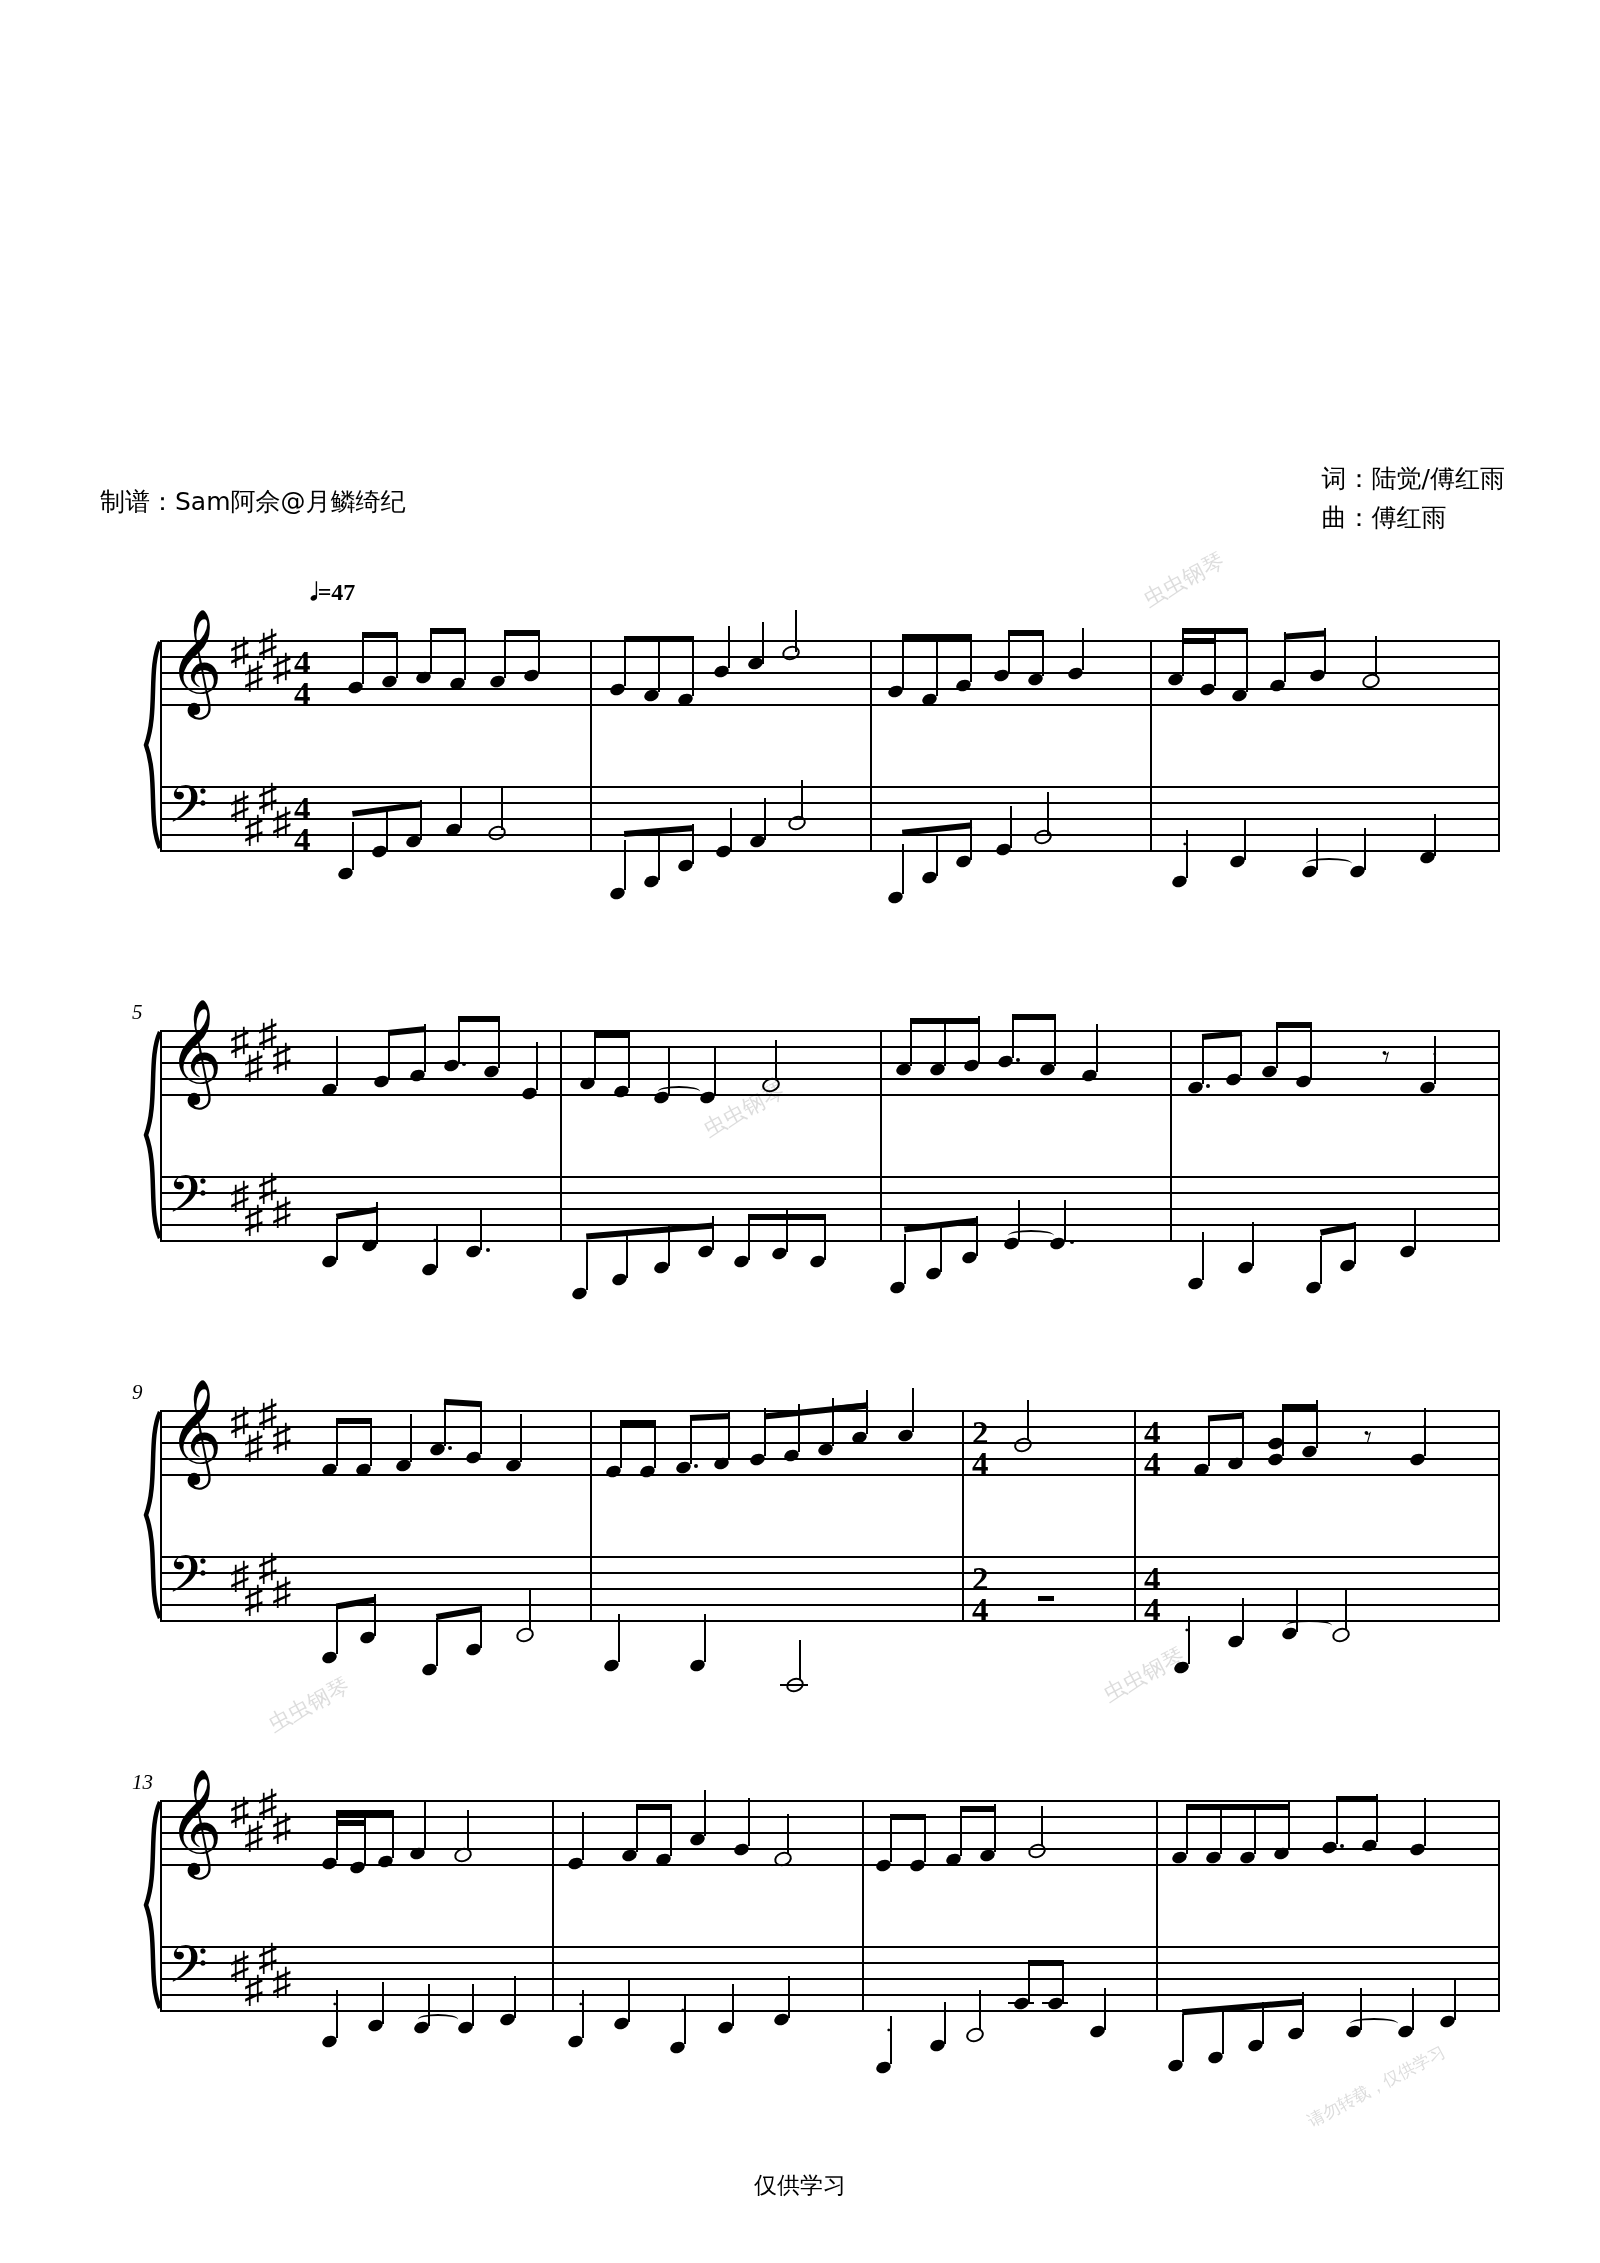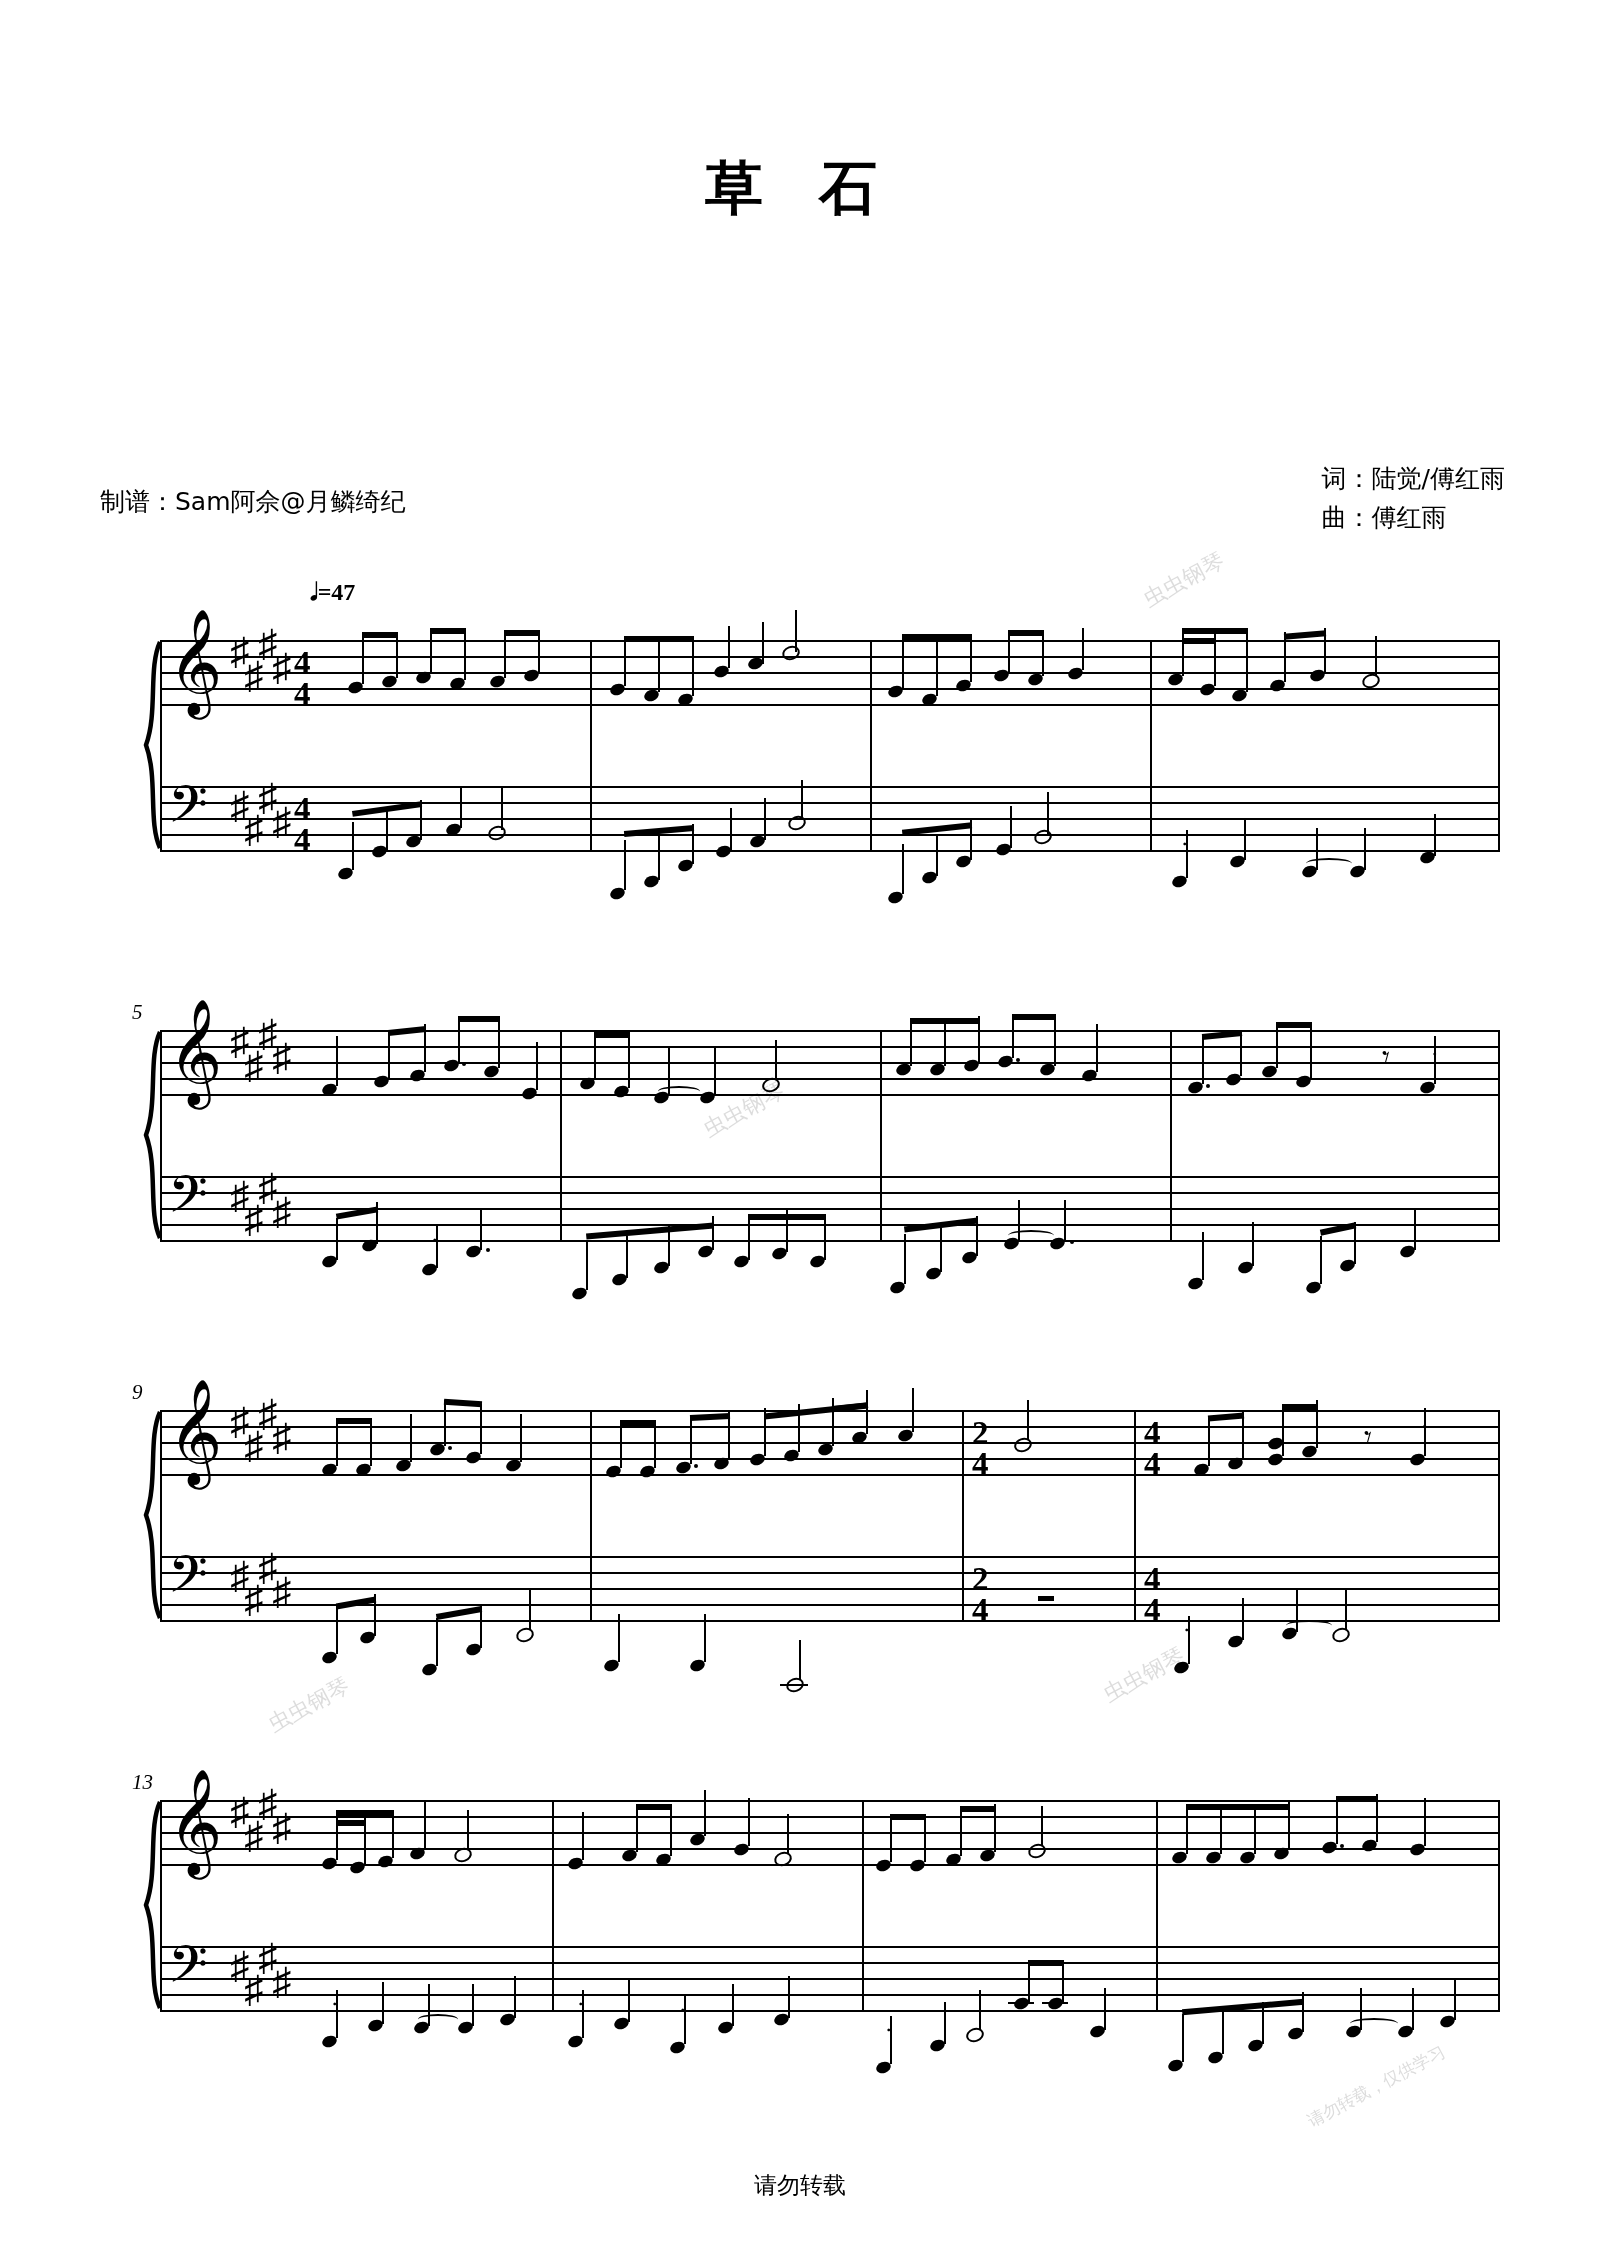--- a/index.html
+++ b/index.html
@@ -117,21 +117,20 @@
     font-size:22px; transform:rotate(-28deg);
     font-family:"DejaVu Sans", sans-serif; white-space:nowrap;
     pointer-events:none;
   }
 </style>
 </head>
 <body>
 
 <div class="sheet">
 
-  <div class="title">草 石</div>
 
   <div class="credit-left">制谱：Sam阿佘@月鳞绮纪</div>
   <div class="credit-right">
     <div>词：陆觉/傅红雨</div>
     <div>曲：傅红雨</div>
   </div>
 
   <div class="wm" style="left:1140px; top:565px;">虫虫钢琴</div>
   <div class="wm" style="left:700px; top:1095px;">虫虫钢琴</div>
   <div class="wm" style="left:265px; top:1690px;">虫虫钢琴</div>
@@ -773,15 +772,15 @@
     <div class="beam" style="left:1072px; top:204px; width:122px; transform:rotate(-5deg);"></div>
     <div class="nh" style="left:1236px; top:226px;"></div>
       <div class="stem" style="left:1250px; top:188px; height:42px;"></div>
     <div class="tie" style="left:1240px; top:218px; width:48px;"></div>
     <div class="nh" style="left:1288px; top:226px;"></div>
       <div class="stem" style="left:1302px; top:188px; height:42px;"></div>
     <div class="nh" style="left:1330px; top:216px;"></div>
       <div class="stem" style="left:1344px; top:178px; height:42px;"></div>
   </div>
 
-  <div class="footer">请勿转载</div>
+  <div class="footer">仅供学习</div>
 
 </div>
 
 </body></html>

